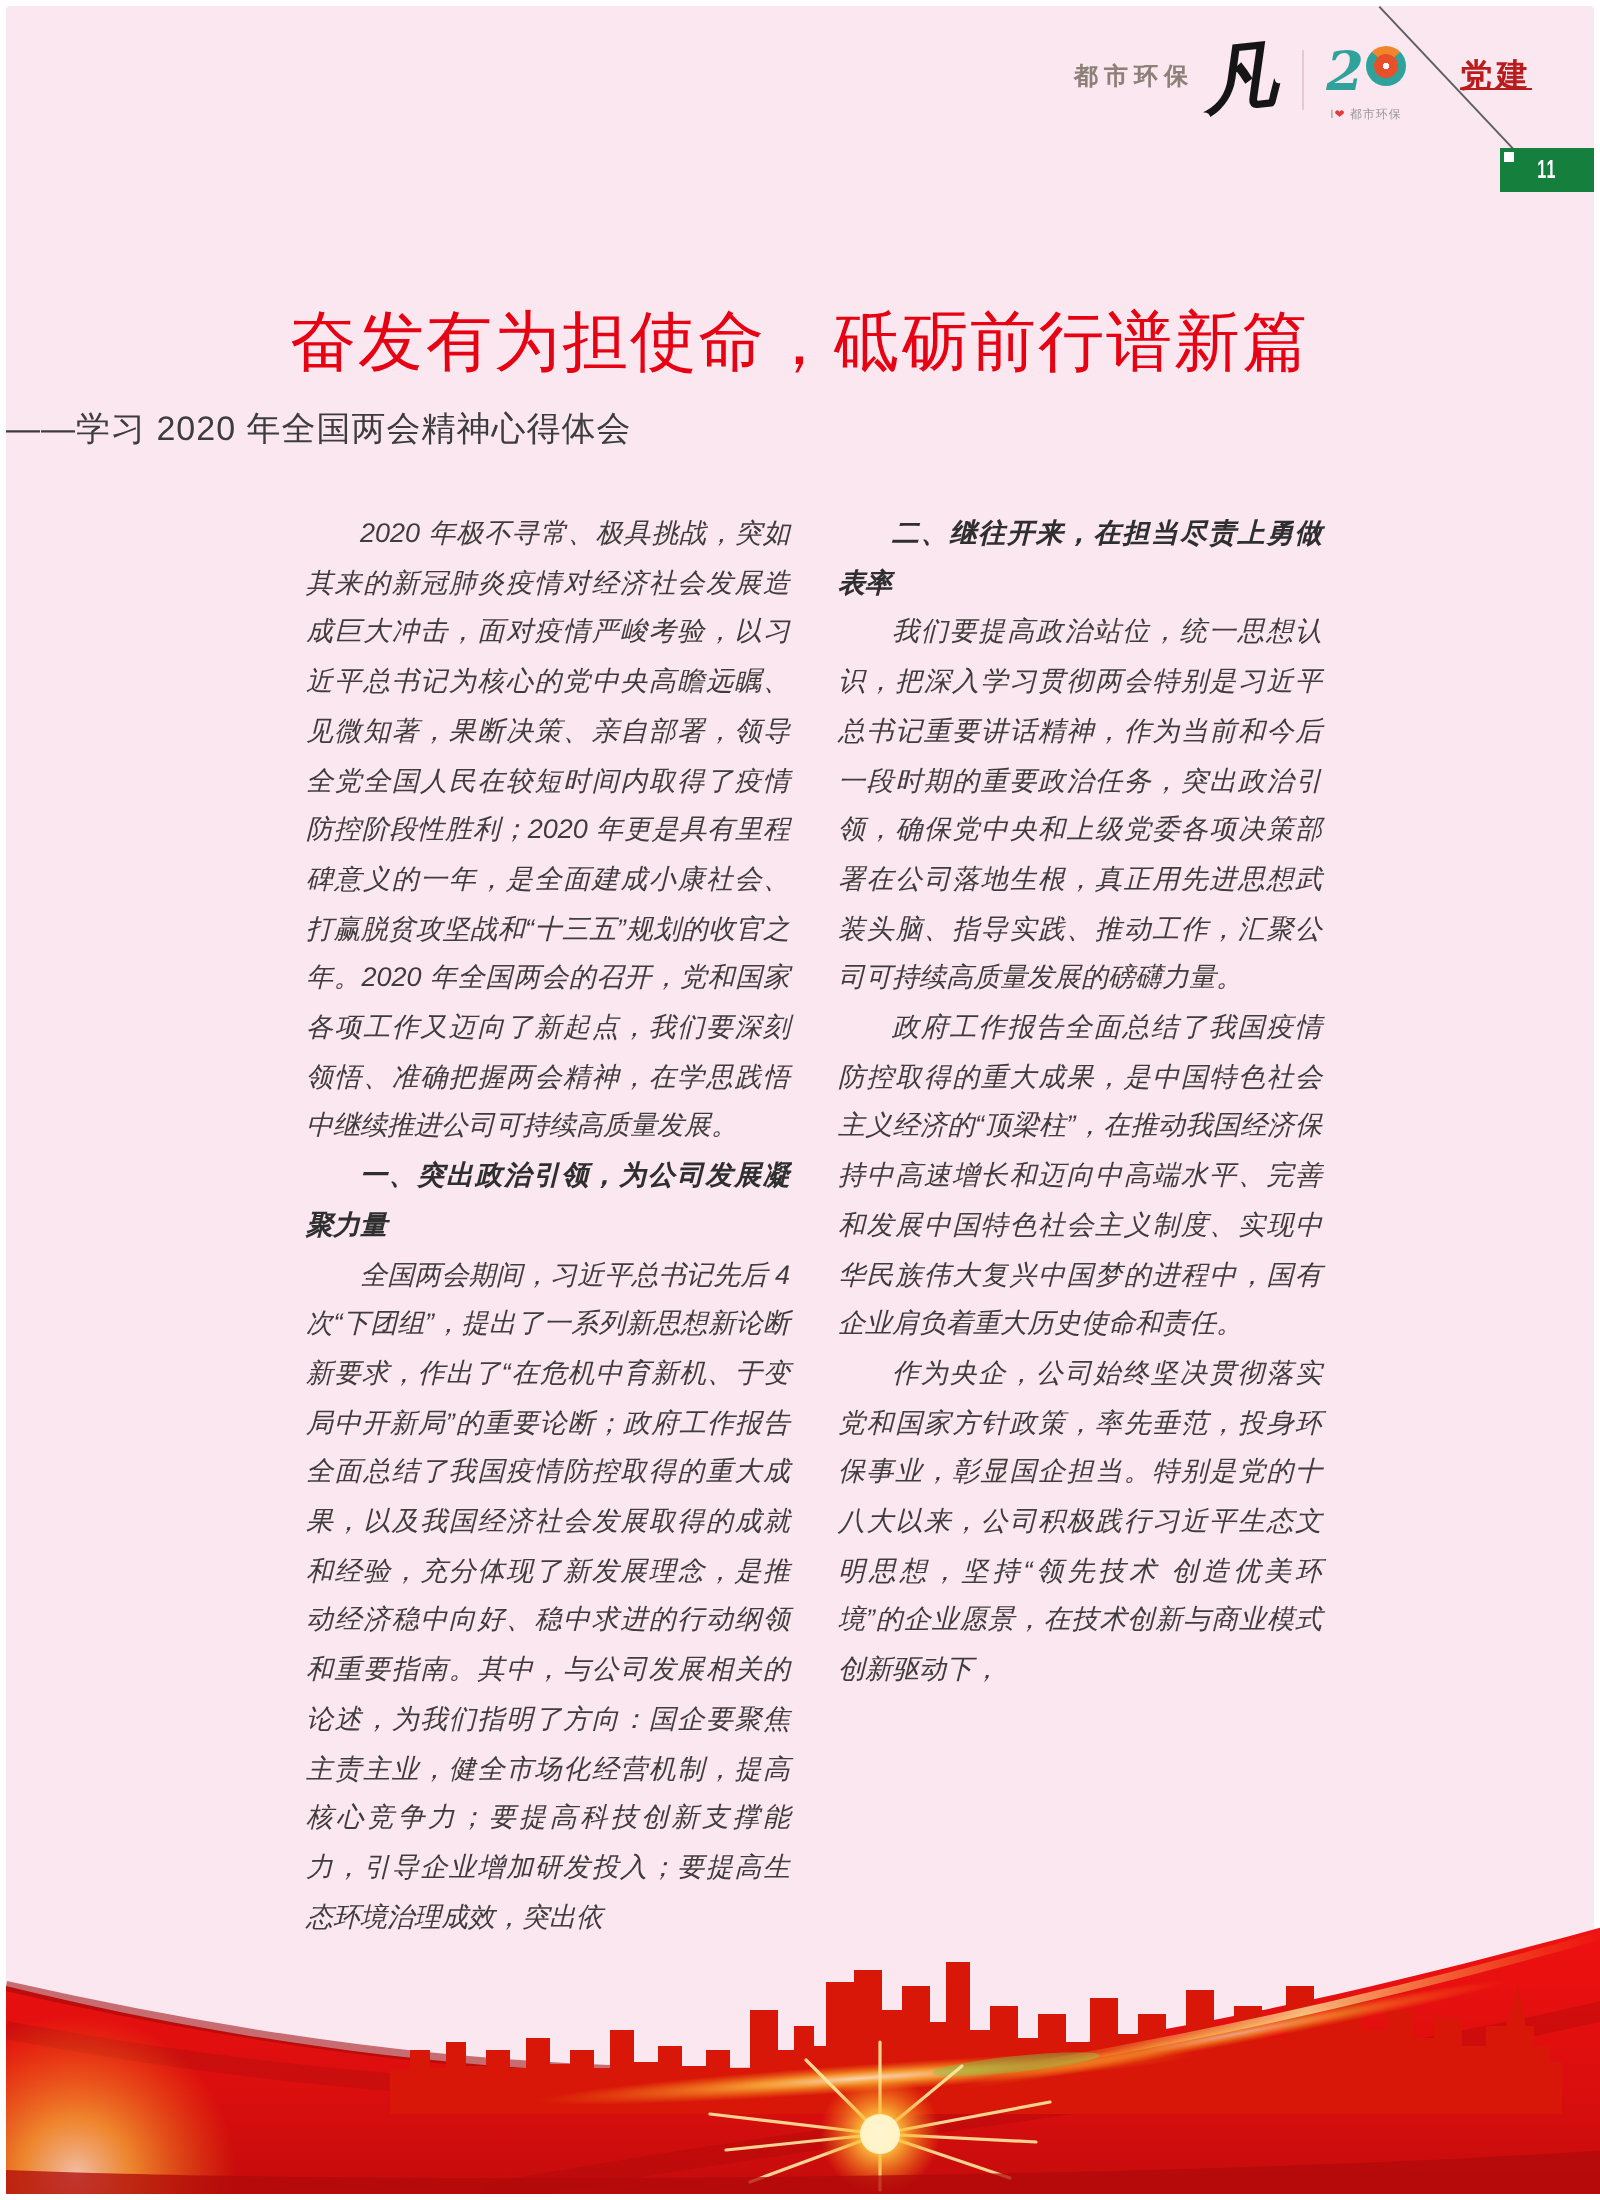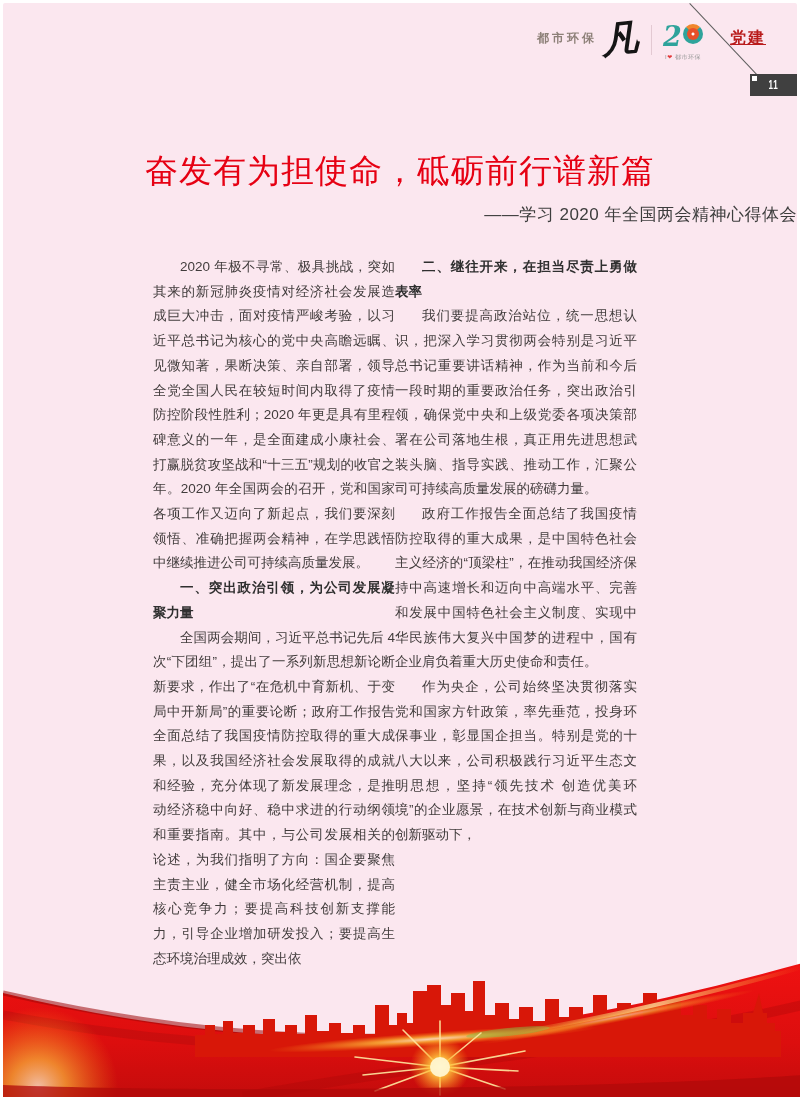--- a/index.html
+++ b/index.html
@@ -42,42 +42,42 @@
   .section-label{
     position:absolute;left:727px;top:25px;font-size:16px;font-weight:700;color:#b91c1c;
     letter-spacing:2px;
     text-decoration:underline;
   }
   .diag-line{
     position:absolute;left:687px;top:0;width:98px;height:0;
     border-top:1px solid #5f5f5f;transform-origin:0 0;transform:rotate(46.7deg);
   }
   .page-tab{
-    position:absolute;right:0;top:71px;width:47px;height:22px;background:#404040;
+    position:absolute;right:0;top:71px;width:47px;height:22px;background:#15803d;
   }
   .page-tab .corner{
     position:absolute;left:2px;top:2px;width:5px;height:5px;background:#ffffff;
   }
   .page-tab .num{
     position:absolute;left:0;right:0;top:3px;text-align:center;color:#ffffff;
     font-size:13px;font-weight:700;transform:scaleX(.62);letter-spacing:1px;
   }
   
   .title{
     position:absolute;left:0;top:146px;width:100%;text-align:center;
     font-family:"DejaVu Serif",serif;font-weight:400;font-size:33px;
     color:#e60113;letter-spacing:1px;
   }
   .subtitle{
-    position:absolute;left:0;top:200px;width:100%;text-align:right;
+    position:absolute;left:0;top:200px;width:100%;text-align:left;
     font-size:17px;color:#3d3d3d;letter-spacing:.5px;
   }
   
   .columns{
-    position:absolute;left:150px;top:252px;width:508px;display:flex;
+    position:absolute;left:150px;top:252px;width:508px;display:flex;gap:24px;font-style:italic;
   }
   .col{width:242px;font-size:13.5px;line-height:24.7px;color:#413c3c;}
   .para{margin:0;text-indent:2em;text-align:justify;}
   .para.no-indent{text-indent:0;}
   .subhead{font-weight:700;color:#2f2f2f;}
   
   .bottom-art{position:absolute;left:0;bottom:0;width:800px;height:162px;}
 </style>
 </head>
 <body>

